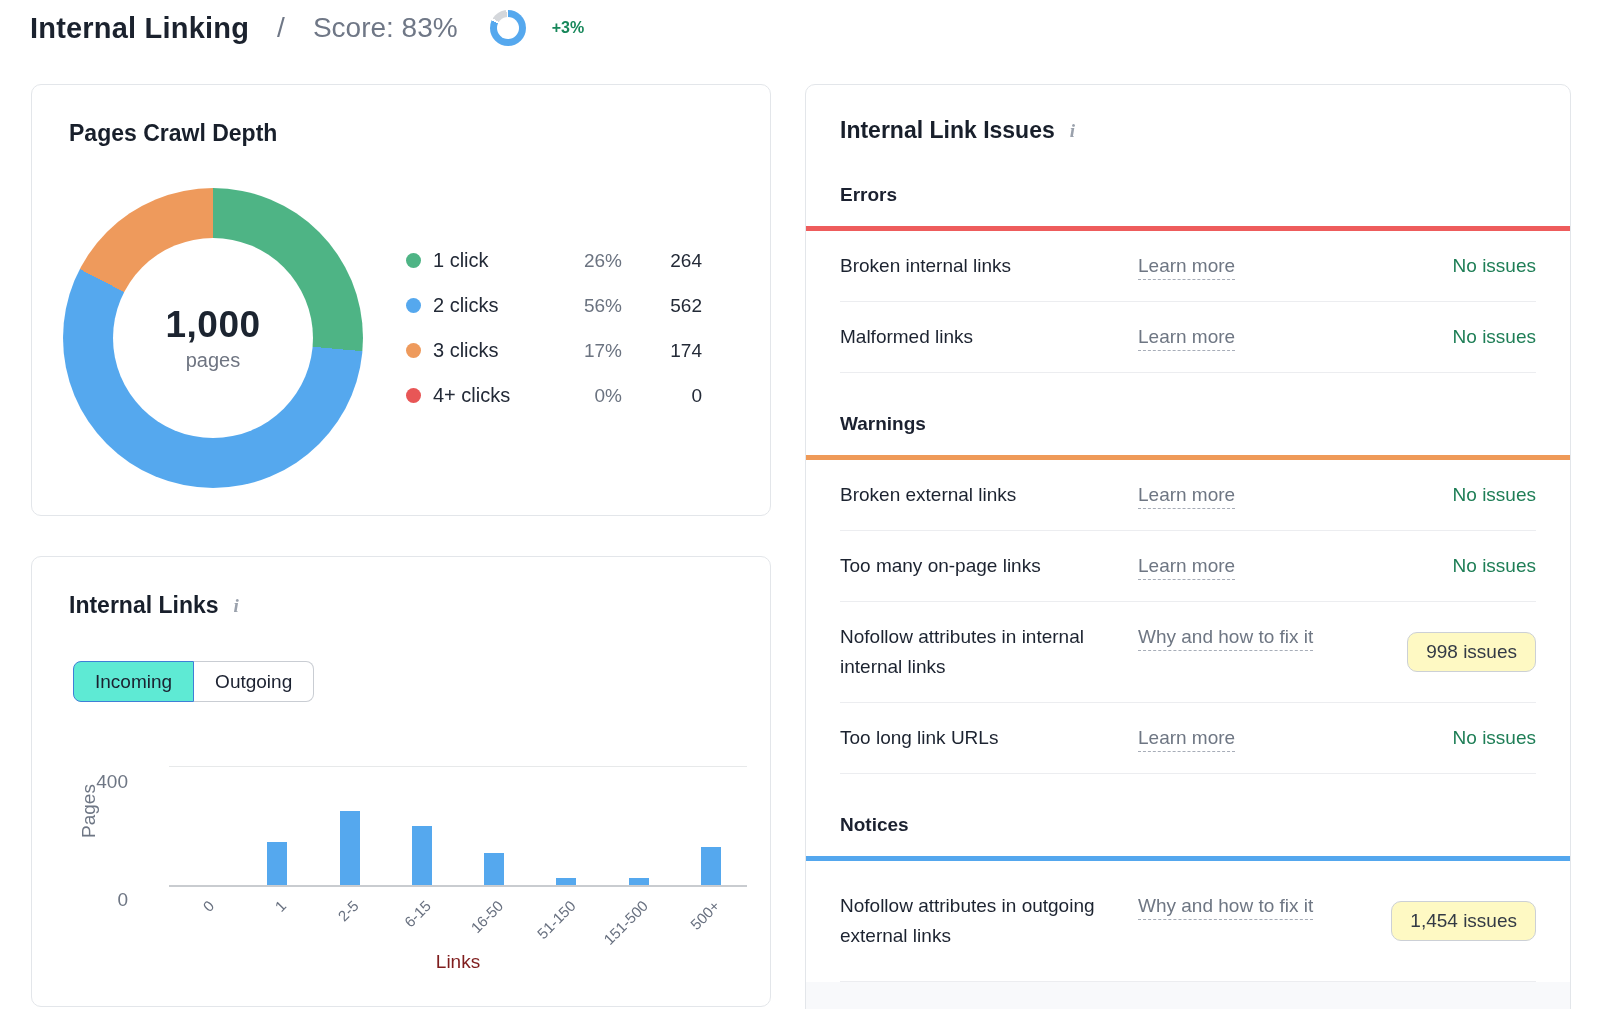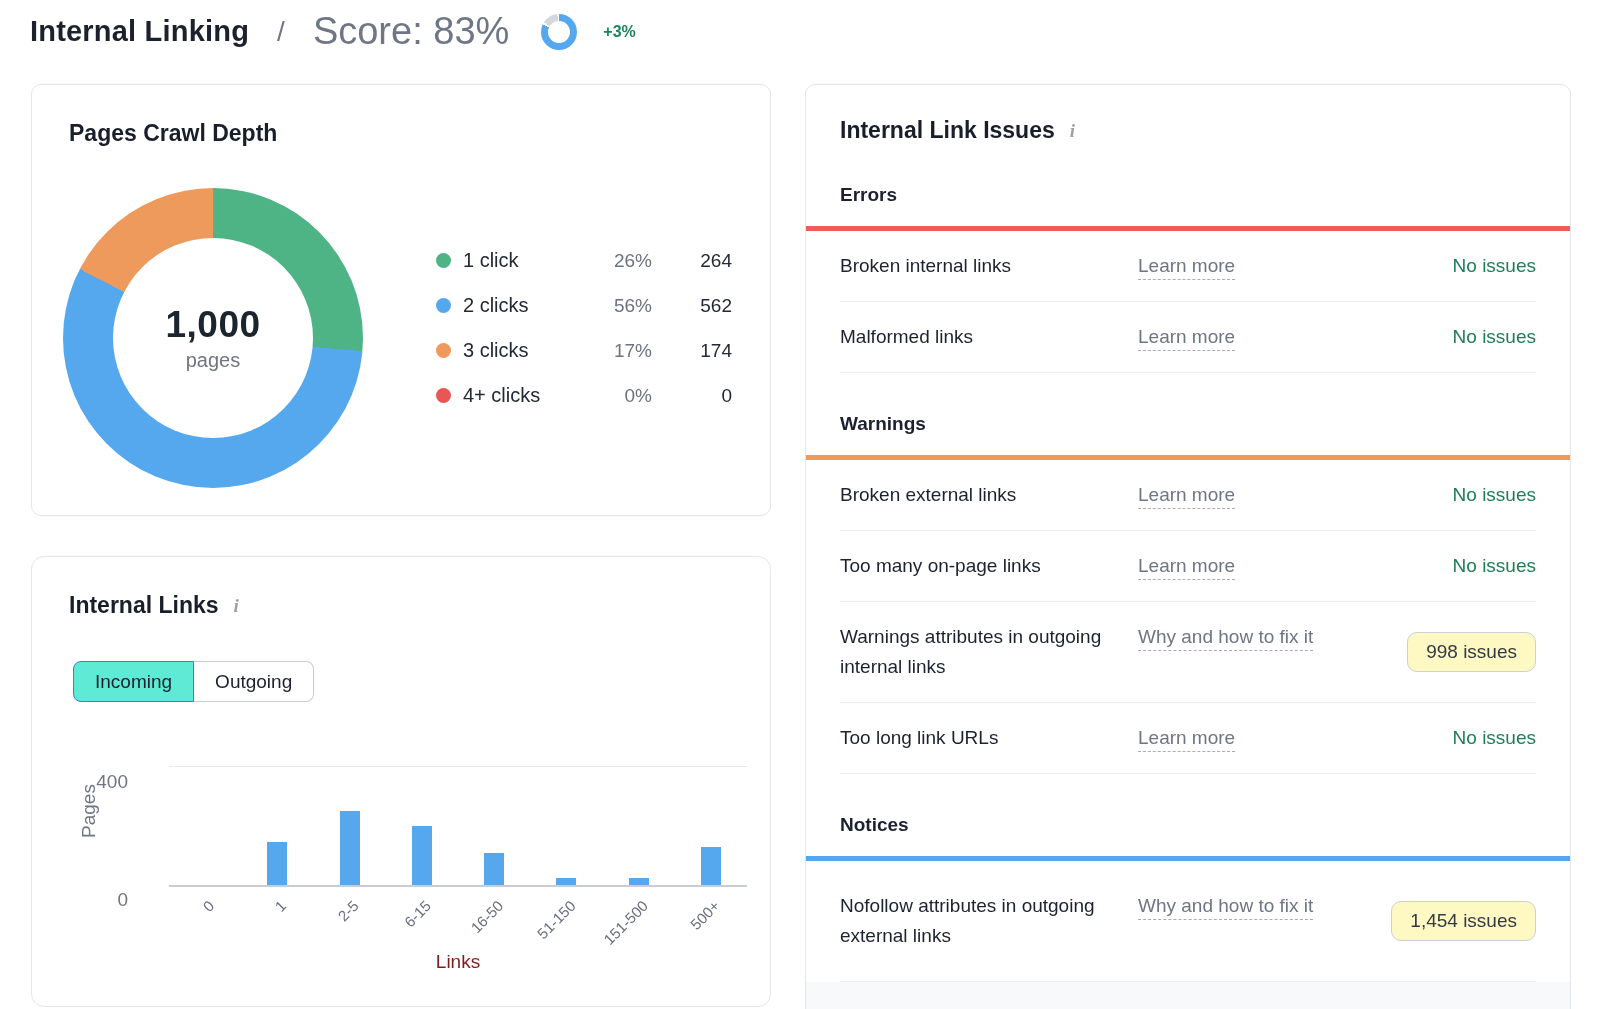--- a/index.html
+++ b/index.html
@@ -5,39 +5,39 @@
   html,body{margin:0;padding:0;}
   body{
     width:1600px;height:1009px;overflow:hidden;position:relative;
     background:#ffffff;font-family:"Liberation Sans", sans-serif;
     -webkit-font-smoothing:antialiased;
   }
   
   #page-header{position:absolute;left:30px;top:10px;display:flex;align-items:center;gap:28px;}
   #page-title{font-size:29px;font-weight:bold;color:#1b222e;margin:0;letter-spacing:.2px;}
   .header-divider{font-size:28px;color:#6f7786;}
-  #score-text{font-size:38px;color:#6f7786;}
+  #score-text{font-size:28px;color:#6f7786;}
   #score-ring{width:36px;height:36px;border-radius:50%;position:relative;margin-left:4px;}
   #score-ring::after{content:"";position:absolute;left:7px;top:7px;width:22px;height:22px;border-radius:50%;background:#fff;}
   #score-delta{font-size:16px;font-weight:bold;color:#17875a;margin-left:-2px;}
   
   .card{position:absolute;background:#fff;border:1px solid #e3e6ea;border-radius:10px;box-sizing:border-box;}
   .card-title-row{position:absolute;left:37px;top:35px;display:flex;align-items:center;gap:12px;}
   .card-title{font-size:23px;font-weight:bold;color:#181f2b;}
   .info-icon{font-size:19px;color:#9aa1ac;font-family:"Liberation Serif",serif;font-style:italic;font-weight:bold;padding:0 3px;cursor:pointer;}
   #card-crawl{left:31px;top:84px;width:740px;height:432px;}
-  #card-links{left:31px;top:556px;width:740px;height:451px;border-radius:13px;}
+  #card-links{left:31px;top:556px;width:740px;height:451px;}
   #card-issues{left:805px;top:84px;width:766px;height:1100px;padding:0 34px;overflow:hidden;}
   
   #donut{position:absolute;left:31px;top:103px;width:300px;height:300px;border-radius:50%;}
   #donut-hole{position:absolute;left:81px;top:153px;width:200px;height:200px;border-radius:50%;background:#fff;
     display:flex;flex-direction:column;align-items:center;justify-content:center;}
   #donut-value{font-size:37px;font-weight:bold;color:#1c2430;letter-spacing:.5px;}
   #donut-sub{font-size:20px;color:#6f7582;margin-top:3px;}
-  #crawl-legend{position:absolute;left:404px;top:153px;width:296px;}
+  #crawl-legend{position:absolute;left:374px;top:153px;width:296px;}
   .legend-row{display:flex;align-items:center;height:45px;}
   .legend-dot{width:15px;height:15px;border-radius:50%;margin-right:12px;flex:none;}
   .legend-label{flex:1;font-size:20px;color:#232a37;}
   .legend-pct{width:64px;text-align:right;font-size:19px;color:#6b7380;}
   .legend-count{width:80px;text-align:right;font-size:19px;color:#232a37;}
   
   #links-tabs{position:absolute;left:41px;top:104px;display:flex;}
   .tab{height:41px;display:flex;align-items:center;padding:0 21px;font-size:19px;color:#1b2130;
        background:#fff;border:1px solid #c9cdd3;box-sizing:border-box;cursor:pointer;}
   #tab-incoming{border-radius:8px 0 0 8px;background:#5eead4;border-color:#3f7fd6;z-index:2;}
@@ -194,21 +194,21 @@
     <span class="issue-label">Broken external links</span>
     <span class="issue-link"><span>Learn more</span></span>
     <span class="issue-status status-ok">No issues</span>
   </div>
   <div class="issue-row">
     <span class="issue-label">Too many on-page links</span>
     <span class="issue-link"><span>Learn more</span></span>
     <span class="issue-status status-ok">No issues</span>
   </div>
   <div class="issue-row">
-    <span class="issue-label">Warnings attributes in outgoing internal links</span>
+    <span class="issue-label">Nofollow attributes in internal internal links</span>
     <span class="issue-link"><span>Why and how to fix it</span></span>
     <span class="issue-status"><span class="status-badge">998 issues</span></span>
   </div>
   <div class="issue-row">
     <span class="issue-label">Too long link URLs</span>
     <span class="issue-link"><span>Learn more</span></span>
     <span class="issue-status status-ok">No issues</span>
   </div>
 
   <div class="section-heading">Notices</div>

